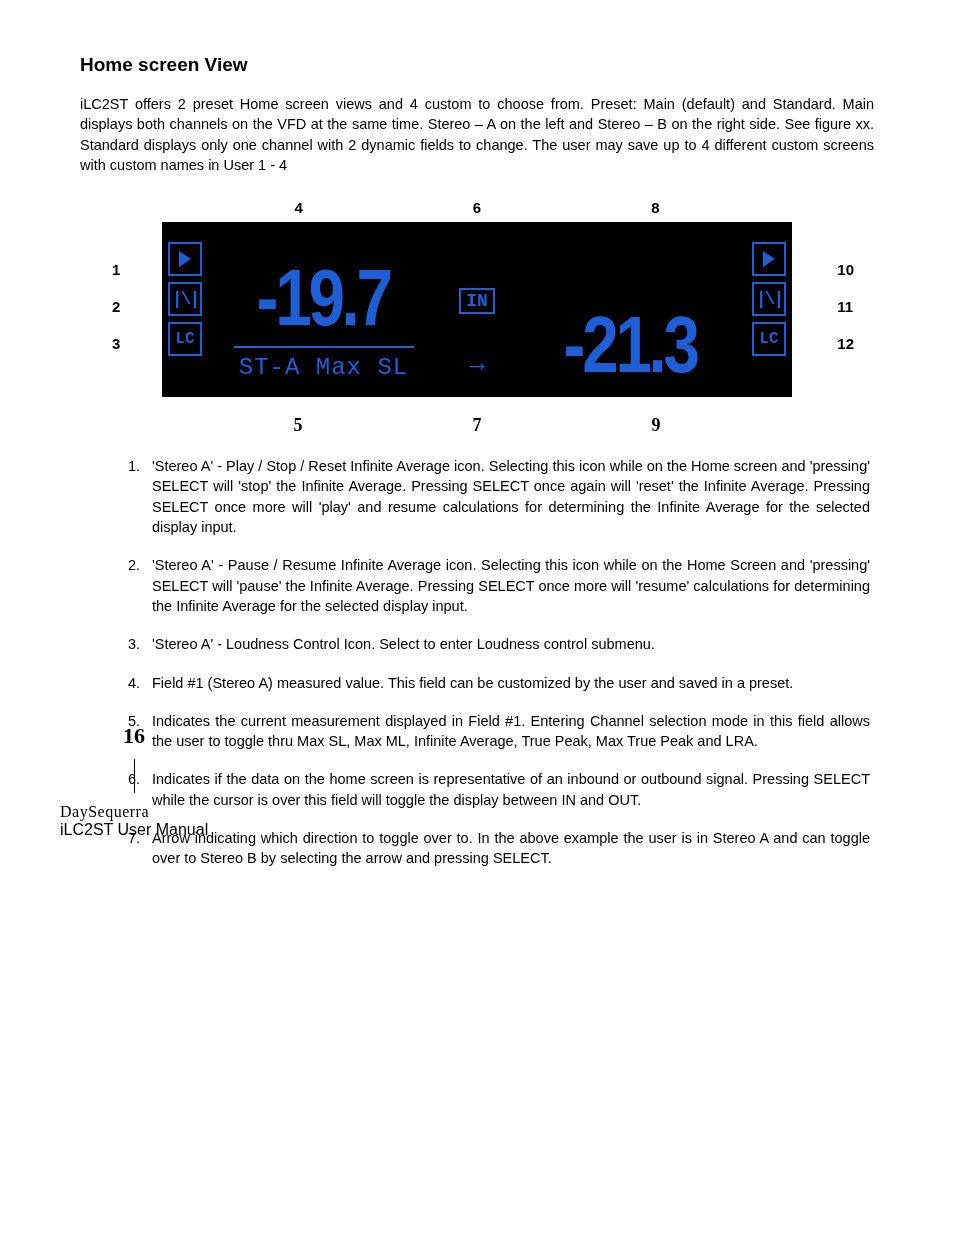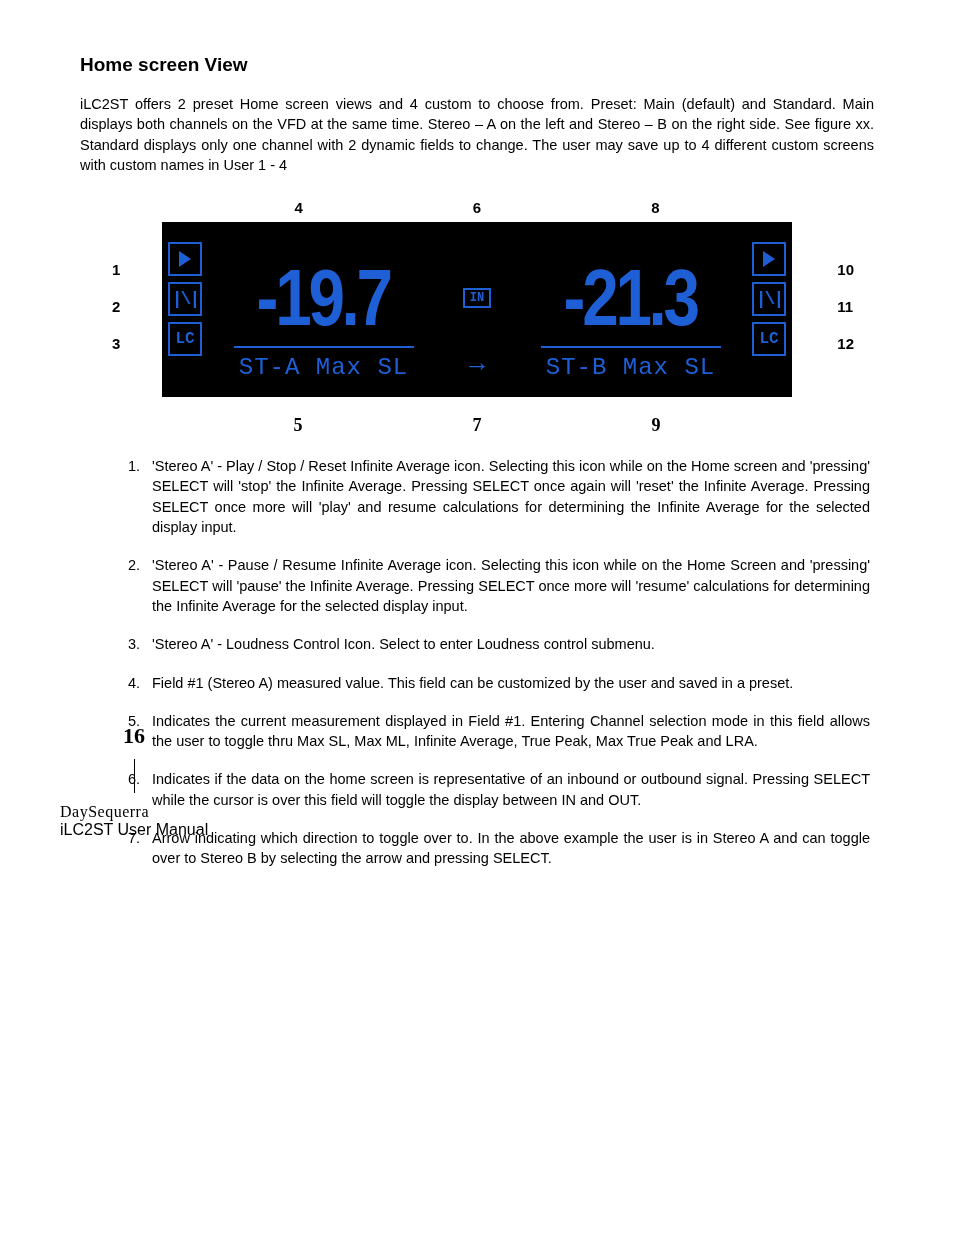--- a/index.html
+++ b/index.html
@@ -146,21 +146,21 @@
     flex-direction: column;
     align-items: center;
     justify-content: flex-end;
     position: relative;
   }
   .inout {
     color:#1e5fd6;
     border:2px solid #1e5fd6;
     font-family:"Courier New",monospace;
     font-weight:bold;
-    font-size:12px;
+    font-size:18px;
     padding: 1px 5px;
     position: absolute;
     top: 62px;
   }
   .arrow-right {
     color:#1e5fd6;
     font-size:26px;
     font-family:"Courier New",monospace;
     margin-bottom: 16px;
     line-height: 1;
@@ -252,21 +252,20 @@
         <div class="label-bar">ST-A  Max SL</div>
       </div>
 
       <div class="center-col">
         <div class="inout">IN</div>
         <div class="arrow-right">→</div>
       </div>
 
       <div class="channel">
         <div class="big-value">-21.3</div>
-        <div class="label-bar">ST-B  Max SL</div>
       </div>
 
       <div class="side-icons">
         <div class="vfd-icon">
             <div class="tri"></div>
           </div>
         <div class="vfd-icon">
             <span class="pause-glyph">|\|</span>
           </div>
         <div class="vfd-icon">

